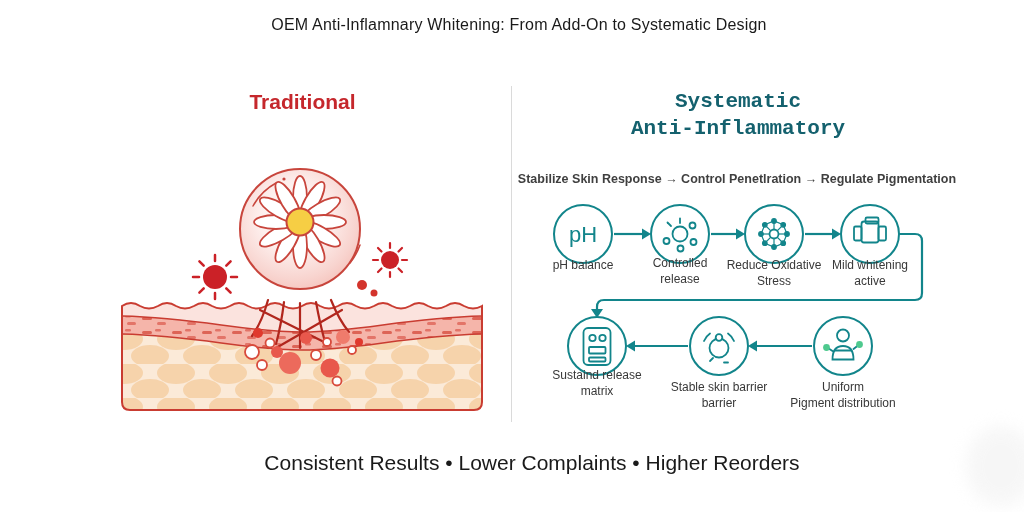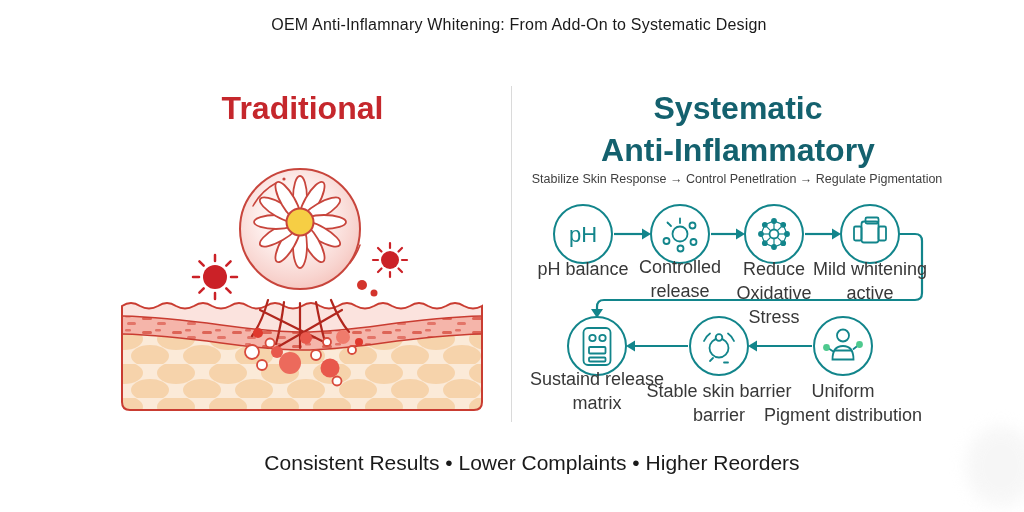--- a/index.html
+++ b/index.html
@@ -6,30 +6,30 @@
   body {
     width:1024px; height:512px; background:#ffffff; overflow:hidden;
     position:relative; font-family:"Liberation Sans", sans-serif;
   }
   .abs { position:absolute; }
   .main-title {
     top:16px; left:0; width:1024px; text-align:center;
     font-size:16px; font-weight:normal; color:var(--text-dark,#1a1a1a);
     letter-spacing:0.2px; margin:0;padding-left:7px;
   }
-  .panel-heading { text-align:center; font-weight:bold; font-size:32px; line-height:1.3; margin:0; }
+  .panel-heading { text-align:center; font-weight:bold; font-size:21px; line-height:1.3; margin:0; }
   .left-heading  { top:88px; left:105px; width:395px; color:var(--red-heading,#c5272c); }
-  .right-heading { top:88px; left:518px; width:440px; color:var(--teal-heading,#14616e); }
+  .right-heading { top:88px; left:518px; width:440px; color:var(--teal-heading,#14616e);font-family:Liberation Mono, monospace; }
   .h2row { display:flex; justify-content:center; gap:8px;align-items:flex-end; }
   .flow-subtitle {
     top:172px; left:512px; width:450px; text-align:center;
-    font-size:12.5px; font-weight:400; color:#3f3f3f;
+    font-size:12.5px; font-weight:700; color:#3f3f3f;
   }
   .flow-label {
-    position:absolute; text-align:center; font-size:18px; line-height:1.32;
+    position:absolute; text-align:center; font-size:12px; line-height:1.32;
     color:var(--label-gray,#383838); font-weight:500; white-space:pre-line;
   }
   .divider { left:511px; top:86px; width:1px; height:336px; background:#dadada; }
   .footer-line {
     top:451px; left:0; width:1024px; text-align:center;
     font-size:21px; font-weight:500; color:var(--text-dark,#1a1a1a);padding-left:20px;
   }
   .watermark {
     right:-12px; bottom:6px; width:70px; height:80px; border-radius:50%;
     background:#f1f1f1; filter:blur(8px); opacity:.6;

